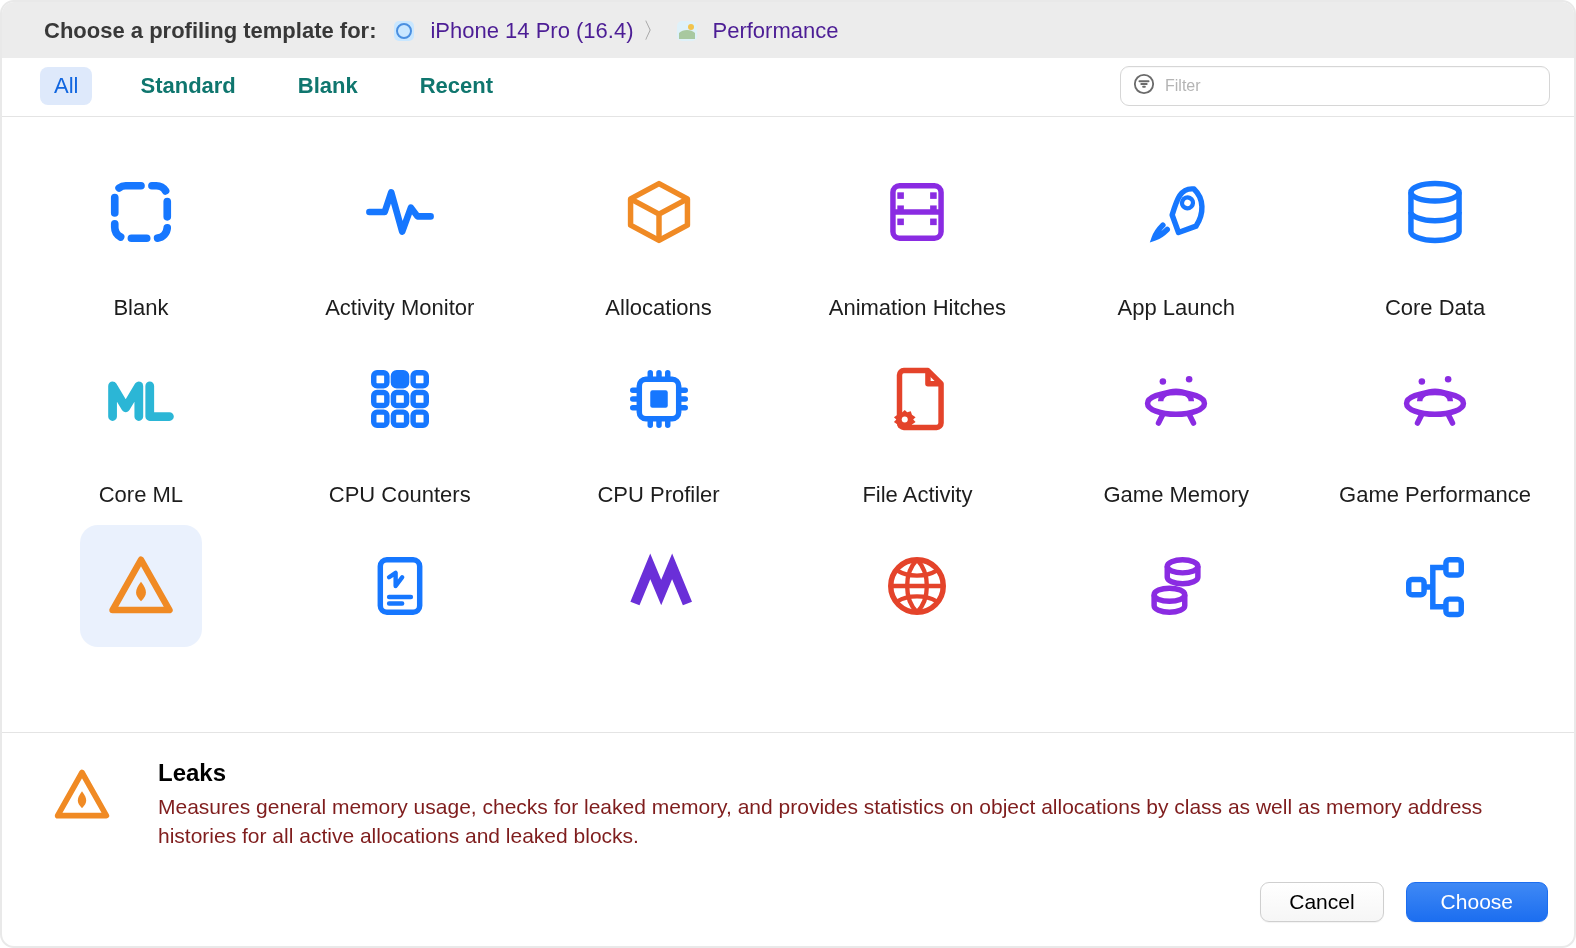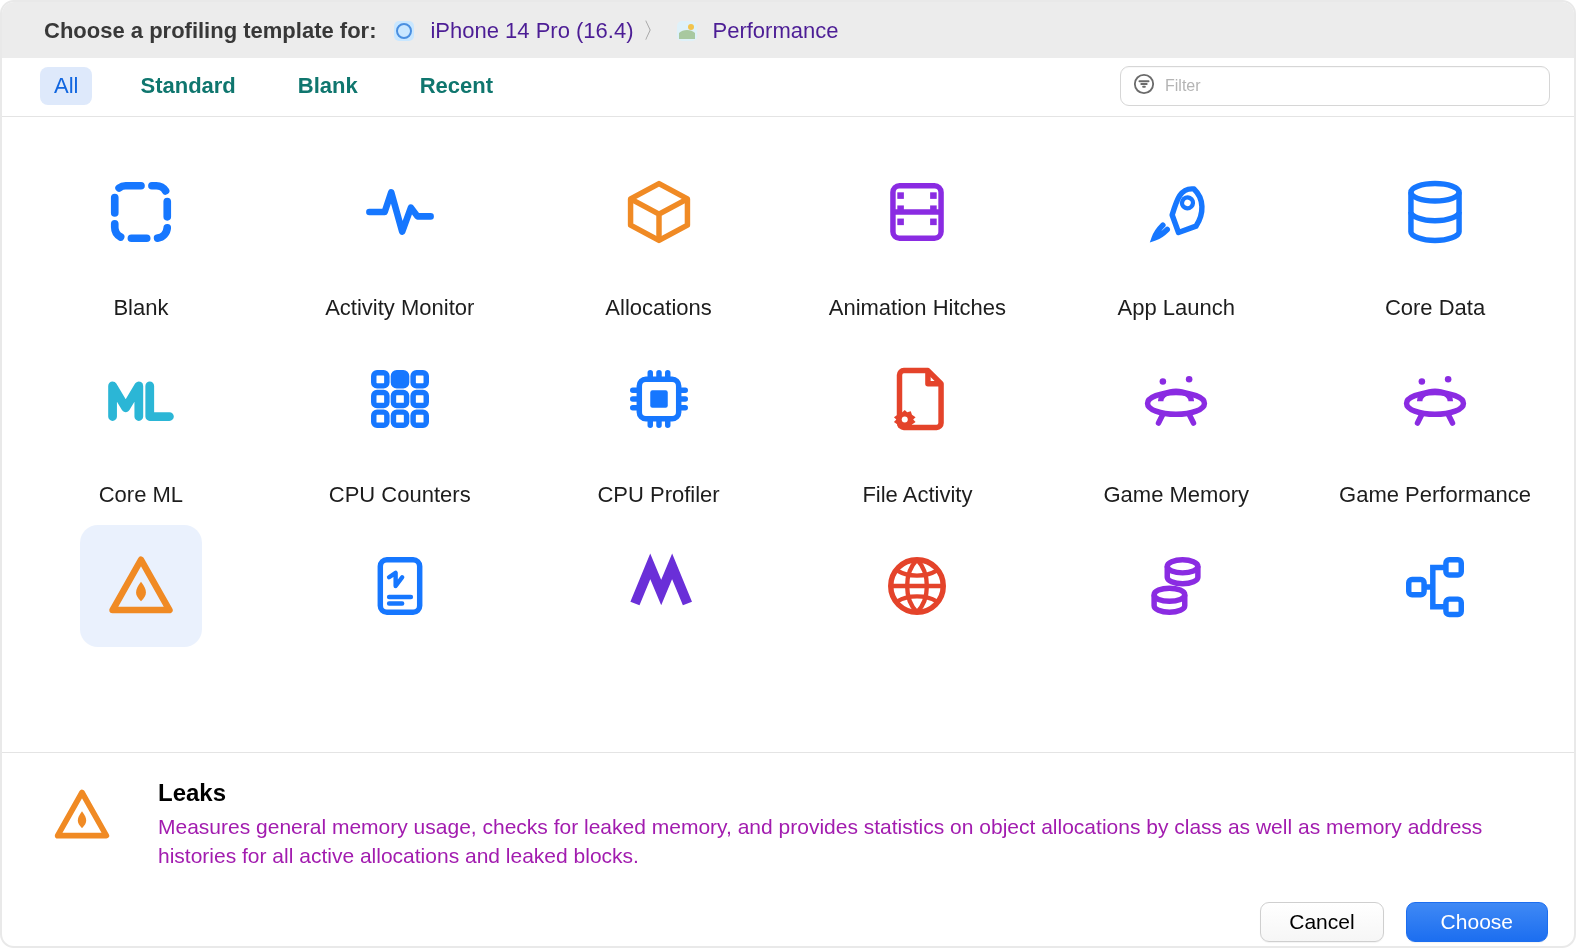--- a/index.html
+++ b/index.html
@@ -125,27 +125,27 @@
     border-top: 1px solid #e4e4e4;
     padding: 26px 50px 22px 50px;
     display:flex;
     gap: 46px;
     align-items:flex-start;
   }
   .detail-icon { width:60px; height:60px; flex:none; margin-top:6px; }
   .detail-icon svg { width:60px; height:60px; }
   .detail-text { flex:1; }
   .detail-title { font-size: 24px; font-weight:700; margin-bottom:6px; }
-  .detail-desc  { font-size: 21px; color:#a21caf; line-height:1.35; }
+  .detail-desc  { font-size: 21px; color:#7f1d1d; line-height:1.35; }
 
   
   .footer {
     display:flex; justify-content:flex-end; align-items:center;
     gap: 22px;
-    padding: 10px 26px 4px 26px;
+    padding: 10px 26px 24px 26px;
   }
   .btn {
     font-size: 21px;
     padding: 7px 28px;
     border-radius: 9px;
     border: 1px solid #cfcfcf;
     background: linear-gradient(#ffffff,#f6f6f6);
     box-shadow: 0 1px 1px rgba(0,0,0,0.05);
     cursor: default;
   }

